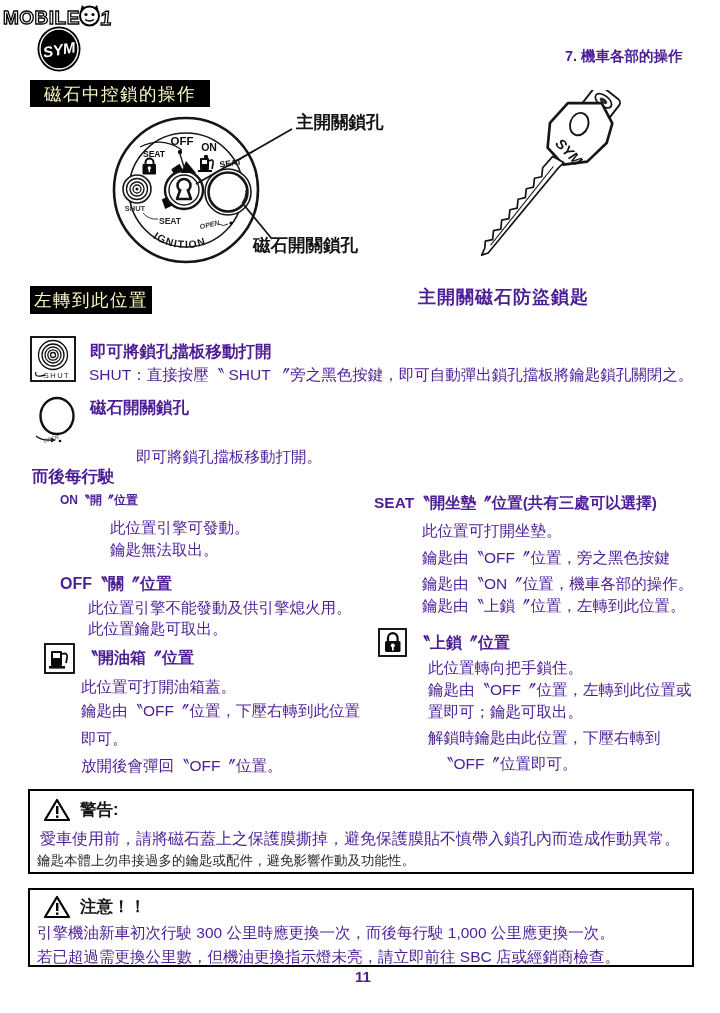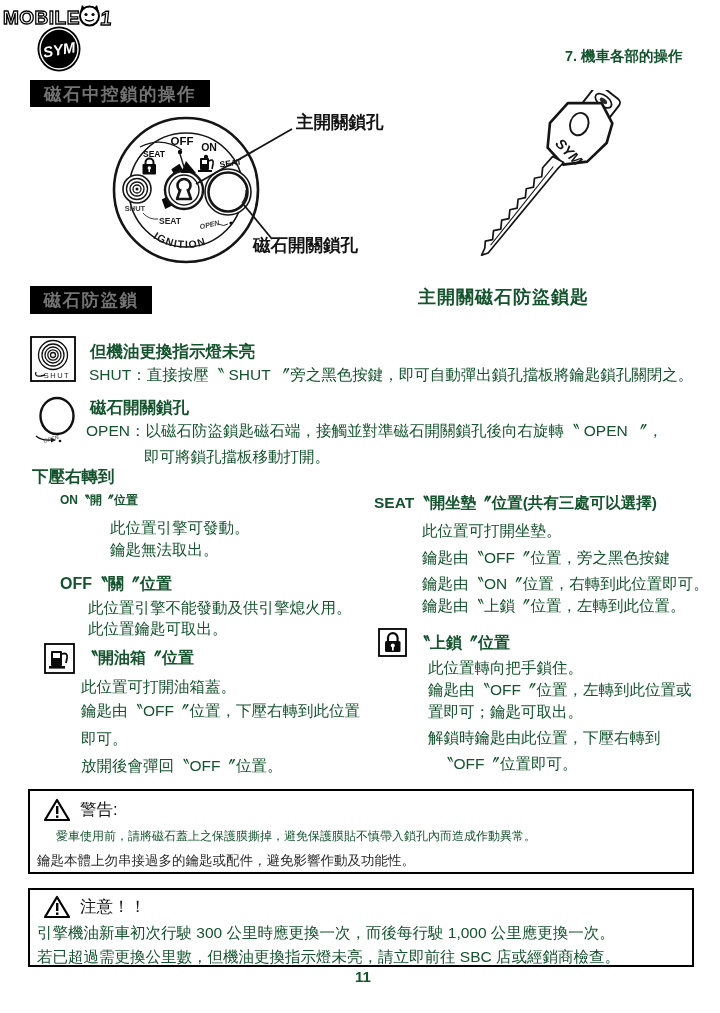--- a/index.html
+++ b/index.html
@@ -1,24 +1,24 @@
 <!DOCTYPE html>
 <html><head>
 <meta charset="utf-8">
 <style>
   html,body{margin:0;padding:0;background:#d9d9d9;}
   #page{position:relative;width:720px;height:1013px;background:#ffffff;overflow:hidden;
         font-family:"Liberation Sans","DejaVu Sans",sans-serif;color:#141414;}
   .abs{position:absolute;}
-  .t{position:absolute;white-space:nowrap;font-size:15.5px;line-height:1.25;color:#14532d;}
+  .t{position:absolute;white-space:nowrap;font-size:15.5px;line-height:1.25;color:#4c1d95;}
   .b{font-weight:bold;}
-  .banner{position:absolute;background:#000;color:#737373;font-weight:bold;font-size:17.5px;
+  .banner{position:absolute;background:#000;color:#fef9c3;font-weight:normal;font-size:17.5px;
           display:flex;align-items:center;justify-content:center;letter-spacing:1.5px;}
   .boxed{position:absolute;border:2px solid #000;background:#fff;box-sizing:border-box;}
-  .boxtitle{display:flex;align-items:center;gap:10px;font-weight:normal;font-size:16.5px;}
+  .boxtitle{display:flex;align-items:center;gap:10px;font-weight:bold;font-size:16.5px;}
   svg text{font-family:"Liberation Sans","DejaVu Sans",sans-serif;}
   .small-note{font-size:13.5px;color:#2a2a2a;font-weight:400;}
 </style>
 </head>
 <body>
 
 <div id="page">
 
   <svg class="abs" style="left:2px;top:3px" width="110" height="27" viewBox="0 0 110 27">
     <text x="1" y="21" font-size="19" font-weight="bold" letter-spacing="0.5" fill="#fff" stroke="#000" stroke-width="1.3">MOBILE</text>
@@ -128,61 +128,60 @@
       <ellipse cx="-5" cy="12" rx="9.5" ry="12" transform="rotate(-18 -5 12)" stroke-width="2"></ellipse>
       <text x="4" y="47" text-anchor="middle" font-size="15" font-style="italic" font-weight="bold" fill="#141414" stroke="none" transform="rotate(8 4 44)">SYM</text>
 
       <path d="M -6,56 L 7,54 L 6,64 L 3,178 L -1,184 L -3,176 L -7,170 L -2,164 L -7,156 L -2,150 L -7,142 L -2,136
                L -7,128 L -2,122 L -7,114 L -2,108 L -7,100 L -2,94 L -7,86 L -2,80 L -7,72 L -6,56 Z" stroke-width="1.8" stroke-linejoin="round"></path>
       <line x1="1" y1="64" x2="0" y2="170" stroke-width="1.2"></line>
     </g>
   </svg>
   <div class="t b" style="left:418px;top:286px;font-size:18px;letter-spacing:1px">主開關磁石防盜鎖匙</div>
 
-  <div class="banner" style="left:30px;top:286px;width:122px;height:28px">磁石防盜鎖</div>
+  <div class="banner" style="left:30px;top:286px;width:122px;height:28px">左轉到此位置</div>
 
   <svg class="abs" style="left:30px;top:336px" width="46" height="46" viewBox="0 0 46 46">
     <rect x="1" y="1" width="44" height="44" fill="#fff" stroke="#000" stroke-width="1.8"></rect>
     <circle cx="23" cy="19" r="14.5" fill="none" stroke="#111" stroke-width="1.3"></circle>
     <circle cx="23" cy="19" r="11" fill="none" stroke="#111" stroke-width="1.3"></circle>
     <circle cx="23" cy="19" r="8" fill="none" stroke="#111" stroke-width="1.3"></circle>
     <circle cx="23" cy="19" r="5.2" fill="none" stroke="#111" stroke-width="1.3"></circle>
     <circle cx="23" cy="19" r="2.5" fill="none" stroke="#111" stroke-width="1.3"></circle>
     <path d="M 6,36 Q 4,41 11,40 L 15,39" fill="none" stroke="#111" stroke-width="1.3"></path>
     <text x="27" y="42" text-anchor="middle" font-size="7.5" letter-spacing="1.5" fill="#222">SHUT</text>
   </svg>
-  <div class="t b" style="left:90px;top:341px;font-size:16.5px">但機油更換指示燈未亮</div>
+  <div class="t b" style="left:90px;top:341px;font-size:16.5px">即可將鎖孔擋板移動打開</div>
   <div class="t" style="left:89px;top:365px">SHUT：直接按壓〝 SHUT 〞旁之黑色按鍵，即可自動彈出鎖孔擋板將鑰匙鎖孔關閉之。</div>
 
   <svg class="abs" style="left:33px;top:396px" width="48" height="52" viewBox="0 0 48 52">
     <ellipse cx="24" cy="20" rx="16.5" ry="18" fill="#fff" stroke="#111" stroke-width="2.4"></ellipse>
     <path d="M 9,29 A 17.5 18.5 0 0 0 26,38.5" fill="none" stroke="#111" stroke-width="1.2"></path>
     <path d="M 3,40 Q 9,45 19,44" fill="none" stroke="#111" stroke-width="1.2"></path>
     <polygon points="18,42 23,44 18,46.5" fill="#111"></polygon>
     <circle cx="27" cy="45" r="1.3" fill="#111"></circle>
     <text x="11" y="47" font-size="5.5" font-style="italic" fill="#333" transform="rotate(-16 11 47)">OPEN</text>
   </svg>
   <div class="t b" style="left:90px;top:397px;font-size:16.5px">磁石開關鎖孔</div>
-  <div class="t" style="left:86px;top:421px">OPEN：以磁石防盜鎖匙磁石端，接觸並對準磁石開關鎖孔後向右旋轉〝 OPEN 〞，</div>
-  <div class="t" style="left:144px;top:447px">即可將鎖孔擋板移動打開。</div>
-
-  <div class="t b" style="left:32px;top:466px;font-size:16.5px">下壓右轉到</div>
+  <div class="t" style="left:136px;top:447px">即可將鎖孔擋板移動打開。</div>
+
+  <div class="t b" style="left:32px;top:466px;font-size:16.5px">而後每行駛</div>
 
   <div class="t b" style="left:60px;top:493px;font-size:12px">ON〝開〞位置</div>
   <div class="t" style="left:110px;top:518px">此位置引擎可發動。</div>
   <div class="t" style="left:110px;top:540px">鑰匙無法取出。</div>
 
   <div class="t b" style="left:60px;top:574px;font-size:16px">OFF〝關〞位置</div>
   <div class="t" style="left:88px;top:598px">此位置引擎不能發動及供引擎熄火用。</div>
   <div class="t" style="left:88px;top:619px">此位置鑰匙可取出。</div>
 
   <div class="t b" style="left:374px;top:493px;font-size:15.5px">SEAT〝開坐墊〞位置(共有三處可以選擇)</div>
   <div class="t" style="left:422px;top:521px">此位置可打開坐墊。</div>
   <div class="t" style="left:422px;top:548px">鑰匙由〝OFF〞位置，旁之黑色按鍵</div>
-  <div class="t" style="left:422px;top:574px">鑰匙由〝ON〞位置，右轉到此位置即可。</div>
+  <div class="t" style="left:422px;top:574px">鑰匙由〝ON〞位置，機車各部的操作。</div>
   <div class="t" style="left:422px;top:596px">鑰匙由〝上鎖〞位置，左轉到此位置。</div>
 
   <svg class="abs" style="left:44px;top:643px" width="31" height="31" viewBox="0 0 31 31">
     <rect x="1" y="1" width="29" height="29" fill="#fff" stroke="#000" stroke-width="1.8"></rect>
     <rect x="7" y="8" width="11" height="15" rx="1" fill="#0a0a0a"></rect>
     <rect x="9" y="10" width="7" height="5" fill="#fff"></rect>
     <path d="M 18,11 Q 24,9 23,15 L 22,20" fill="none" stroke="#0a0a0a" stroke-width="1.8"></path>
     <rect x="5" y="23" width="16" height="2.6" fill="#0a0a0a"></rect>
   </svg>
   <div class="t b" style="left:82px;top:648px;font-size:16px">〝開油箱〞位置</div>
@@ -207,21 +206,21 @@
 
   <div class="boxed" style="left:28px;top:789px;width:666px;height:85px">
     <div class="boxtitle" style="position:absolute;left:14px;top:7px">
       <svg width="26" height="24" viewBox="0 0 26 24">
         <polygon points="13,2 25,22 1,22" fill="#fff" stroke="#000" stroke-width="2.2" stroke-linejoin="round"></polygon>
         <rect x="12" y="8" width="2.4" height="8" fill="#000"></rect>
         <rect x="12" y="17.5" width="2.4" height="2.4" fill="#000"></rect>
       </svg>
       <span>警告:</span>
     </div>
-    <div class="t" style="left:26px;top:38px;font-size:12px">愛車使用前，請將磁石蓋上之保護膜撕掉，避免保護膜貼不慎帶入鎖孔內而造成作動異常。</div>
+    <div class="t" style="left:10px;top:38px;font-size:16px">愛車使用前，請將磁石蓋上之保護膜撕掉，避免保護膜貼不慎帶入鎖孔內而造成作動異常。</div>
     <div class="t small-note" style="left:7px;top:62px">鑰匙本體上勿串接過多的鑰匙或配件，避免影響作動及功能性。</div>
   </div>
 
   <div class="boxed" style="left:28px;top:888px;width:666px;height:79px">
     <div class="boxtitle" style="position:absolute;left:14px;top:5px">
       <svg width="26" height="24" viewBox="0 0 26 24">
         <polygon points="13,2 25,22 1,22" fill="#fff" stroke="#000" stroke-width="2.2" stroke-linejoin="round"></polygon>
         <rect x="12" y="8" width="2.4" height="8" fill="#000"></rect>
         <rect x="12" y="17.5" width="2.4" height="2.4" fill="#000"></rect>
       </svg>

